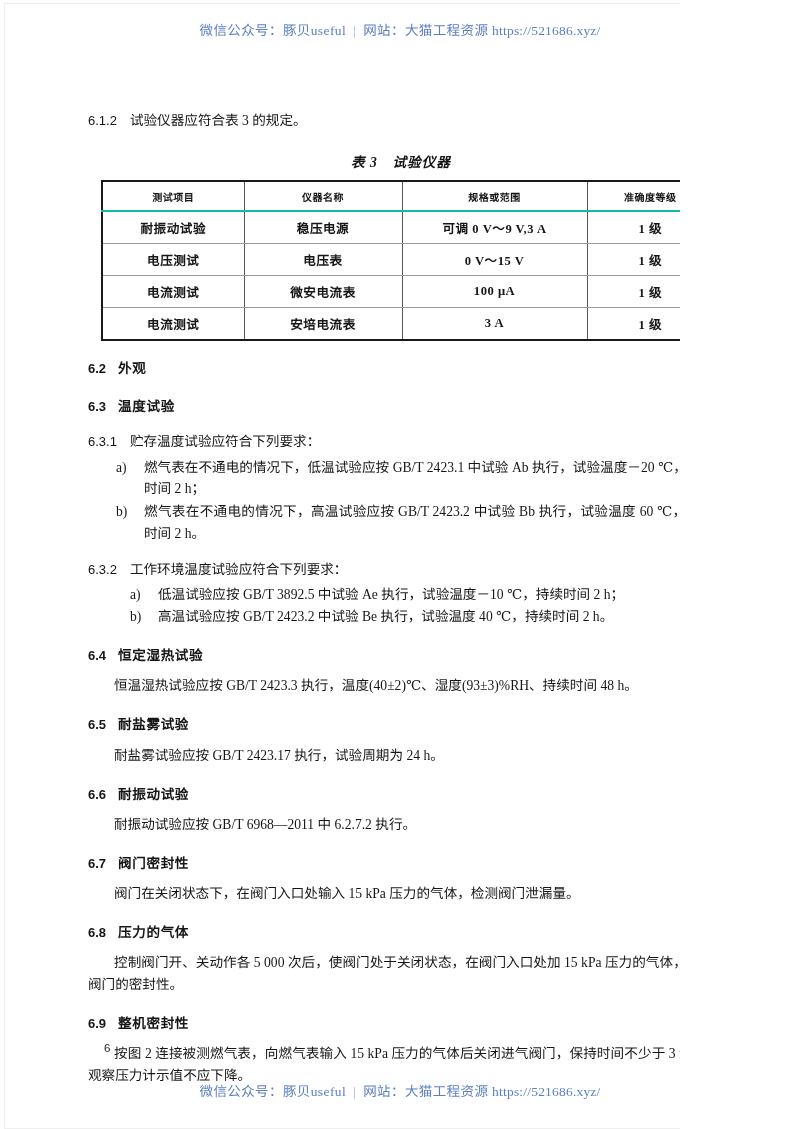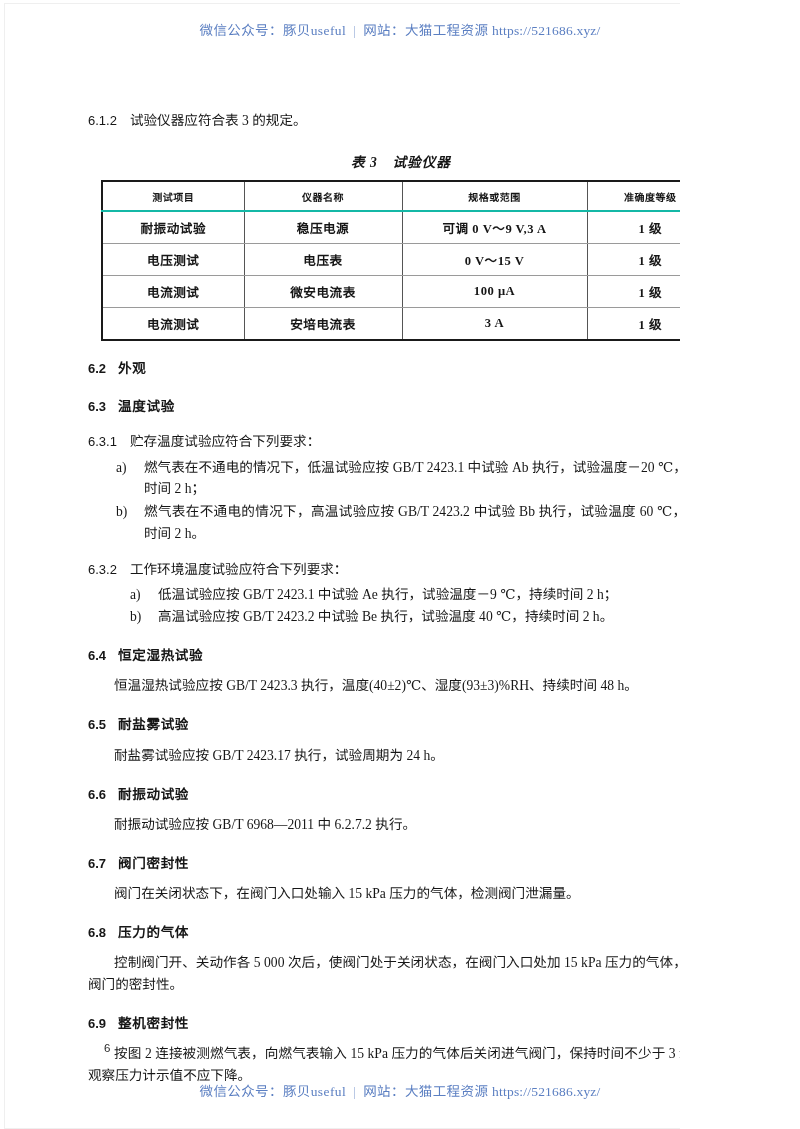--- a/index.html
+++ b/index.html
@@ -281,21 +281,21 @@
         <span>燃气表在不通电的情况下，高温试验应按 GB/T 2423.2 中试验 Bb 执行，试验温度 60 ℃，持续时间 2 h。</span>
       </li>
     </ul>
 
     <div class="clause clause-sub">
       <span class="clause-num-serif">6.3.2</span><span class="clause-text">工作环境温度试验应符合下列要求：</span>
     </div>
     <ul class="alist deep">
       <li>
         <span class="marker">a)</span>
-        <span>低温试验应按 GB/T 2423.1 中试验 Ae 执行，试验温度－9 ℃，持续时间 2 h；</span>
+        <span>低温试验应按 GB/T 3892.5 中试验 Ae 执行，试验温度－10 ℃，持续时间 2 h；</span>
       </li>
       <li>
         <span class="marker">b)</span>
         <span>高温试验应按 GB/T 2423.2 中试验 Be 执行，试验温度 40 ℃，持续时间 2 h。</span>
       </li>
     </ul>
 
     <div class="clause clause-head">
       <span class="clause-num">6.4</span><span class="clause-title">恒定湿热试验</span>
     </div>

